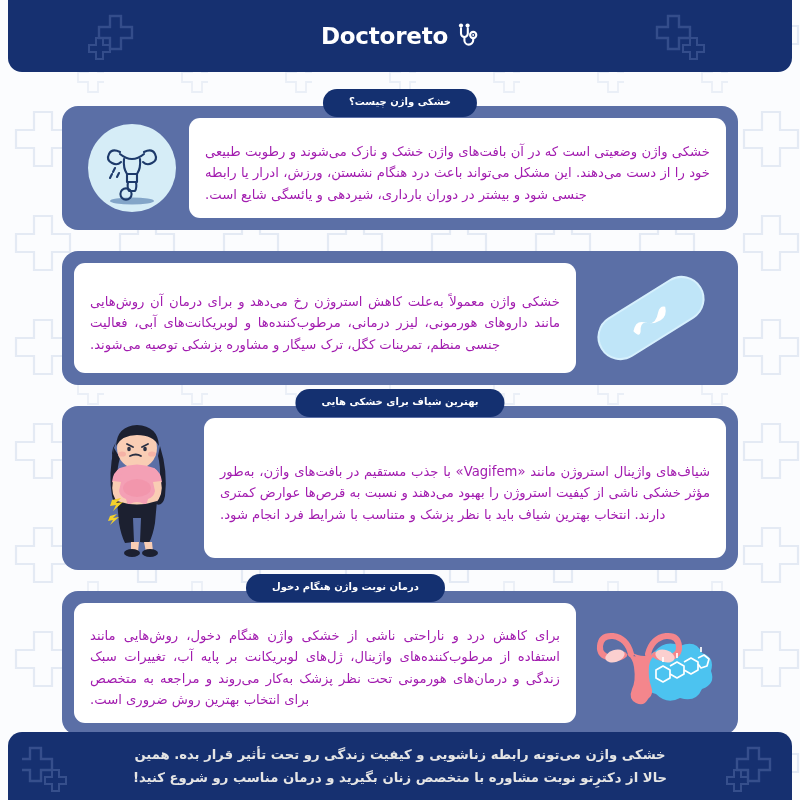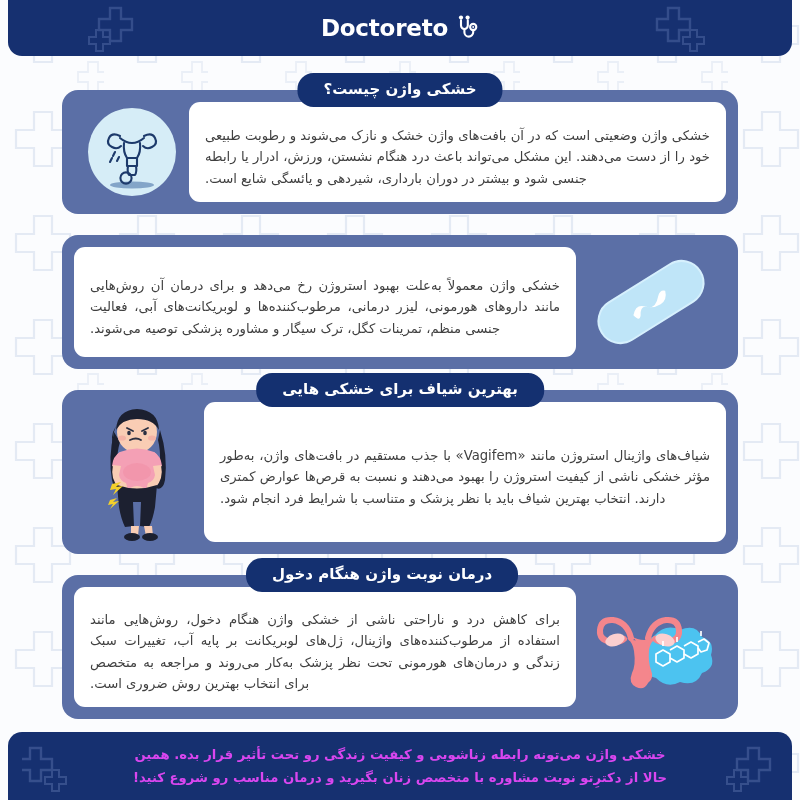--- a/index.html
+++ b/index.html
@@ -21,21 +21,21 @@
     position: absolute;
     inset: 0;
     z-index: 0;
     pointer-events: none;
   }
 
   
   .header {
     position: relative;
     z-index: 3;
-    height: 56px;
+    height: 72px;
     margin: 0 8px;
     background: #163070;
     border-radius: 0 0 14px 14px;
     display: flex;
     align-items: center;
     justify-content: center;
     overflow: hidden;
   }
   .header-crosses {
     position: absolute;
@@ -85,37 +85,37 @@
   .card-panel {
     background: #ffffff;
     border-radius: 11px;
     flex: 1 1 auto;
     padding: 22px 16px 12px 16px;
     display: flex;
     align-items: center;
   }
 
   .card-body {
-    color: #404040;
+    color: #a21caf;
     font-size: 13.2px;
     line-height: 1.62;
     text-align: justify;
     text-align-last: left;
     direction: rtl;
     width: 100%;
     font-weight: 500;
   }
   .card.art-right .card-body { text-align-last: left; }
 
   .card-title {
     position: absolute;
     top: -17px;
     background: #143070;
     color: #ffffff;
-    font-size: 15px;
+    font-size: 10px;
     font-weight: 700;
     border-radius: 16px;
     padding: 7px 26px 9px 26px;
     white-space: nowrap;
     z-index: 4;
     line-height: 1.2;
   }
 
   
   .card-1 .card-title { left: 50%; transform: translateX(-50%); }
@@ -151,21 +151,21 @@
   .footer-crosses {
     position: absolute;
     height: 100%;
     width: 110px;
     opacity: 0.9;
   }
   .footer-crosses.left { left: 14px; }
   .footer-crosses.right { right: 14px; }
 
   .footer-text {
-    color: #d946ef;
+    color: #e5e5e5;
     font-size: 13.2px;
     line-height: 1.75;
     font-weight: 700;
     text-align: center;
     max-width: 560px;
     position: relative;
     z-index: 2;
     direction: rtl;
   }
 </style>
@@ -235,21 +235,21 @@
     <div class="card-art art-w-150">
       <svg width="140" height="110" viewBox="0 0 140 110" aria-hidden="true">
         <g transform="rotate(-32 70 55)">
           <rect x="12" y="33" width="116" height="44" rx="22" fill="#bfe5f8"></rect>
           <rect x="12" y="33" width="116" height="44" rx="22" fill="none" stroke="#d6f0fd" stroke-width="2"></rect>
           <path d="M48 57 q8 -9 15 -1 q7 8 16 -2 q5 -5 9 -1 q-3 9 -11 9 q-8 0 -13 -5 q-5 -5 -10 4 q-4 5 -6 -4 z" fill="#ffffff"></path>
         </g>
       </svg>
     </div>
     <div class="card-panel">
-      <p class="card-body">خشکی واژن معمولاً به‌علت بهبود استروژن رخ می‌دهد و برای درمان آن روش‌هایی مانند داروهای هورمونی، لیزر درمانی، مرطوب‌کننده‌ها و لوبریکانت‌های آبی، فعالیت جنسی منظم، تمرینات کگل، ترک سیگار و مشاوره پزشکی توصیه می‌شوند.</p>
+      <p class="card-body">خشکی واژن معمولاً به‌علت کاهش استروژن رخ می‌دهد و برای درمان آن روش‌هایی مانند داروهای هورمونی، لیزر درمانی، مرطوب‌کننده‌ها و لوبریکانت‌های آبی، فعالیت جنسی منظم، تمرینات کگل، ترک سیگار و مشاوره پزشکی توصیه می‌شوند.</p>
     </div>
   </div>
 
   <div class="card card-3 art-right">
     <div class="card-title">بهترین شیاف برای خشکی هایی</div>
     <div class="card-art art-w-130">
       <svg width="118" height="140" viewBox="0 0 118 140" aria-hidden="true">
 
         <path d="M34 30 q-6 26 -2 48 q2 11 9 9 q-7 -28 -1 -47 z" fill="#1c2030"></path>
         <path d="M80 28 q8 25 5 50 q-2 11 -9 8 q7 -28 2 -48 z" fill="#1c2030"></path>

